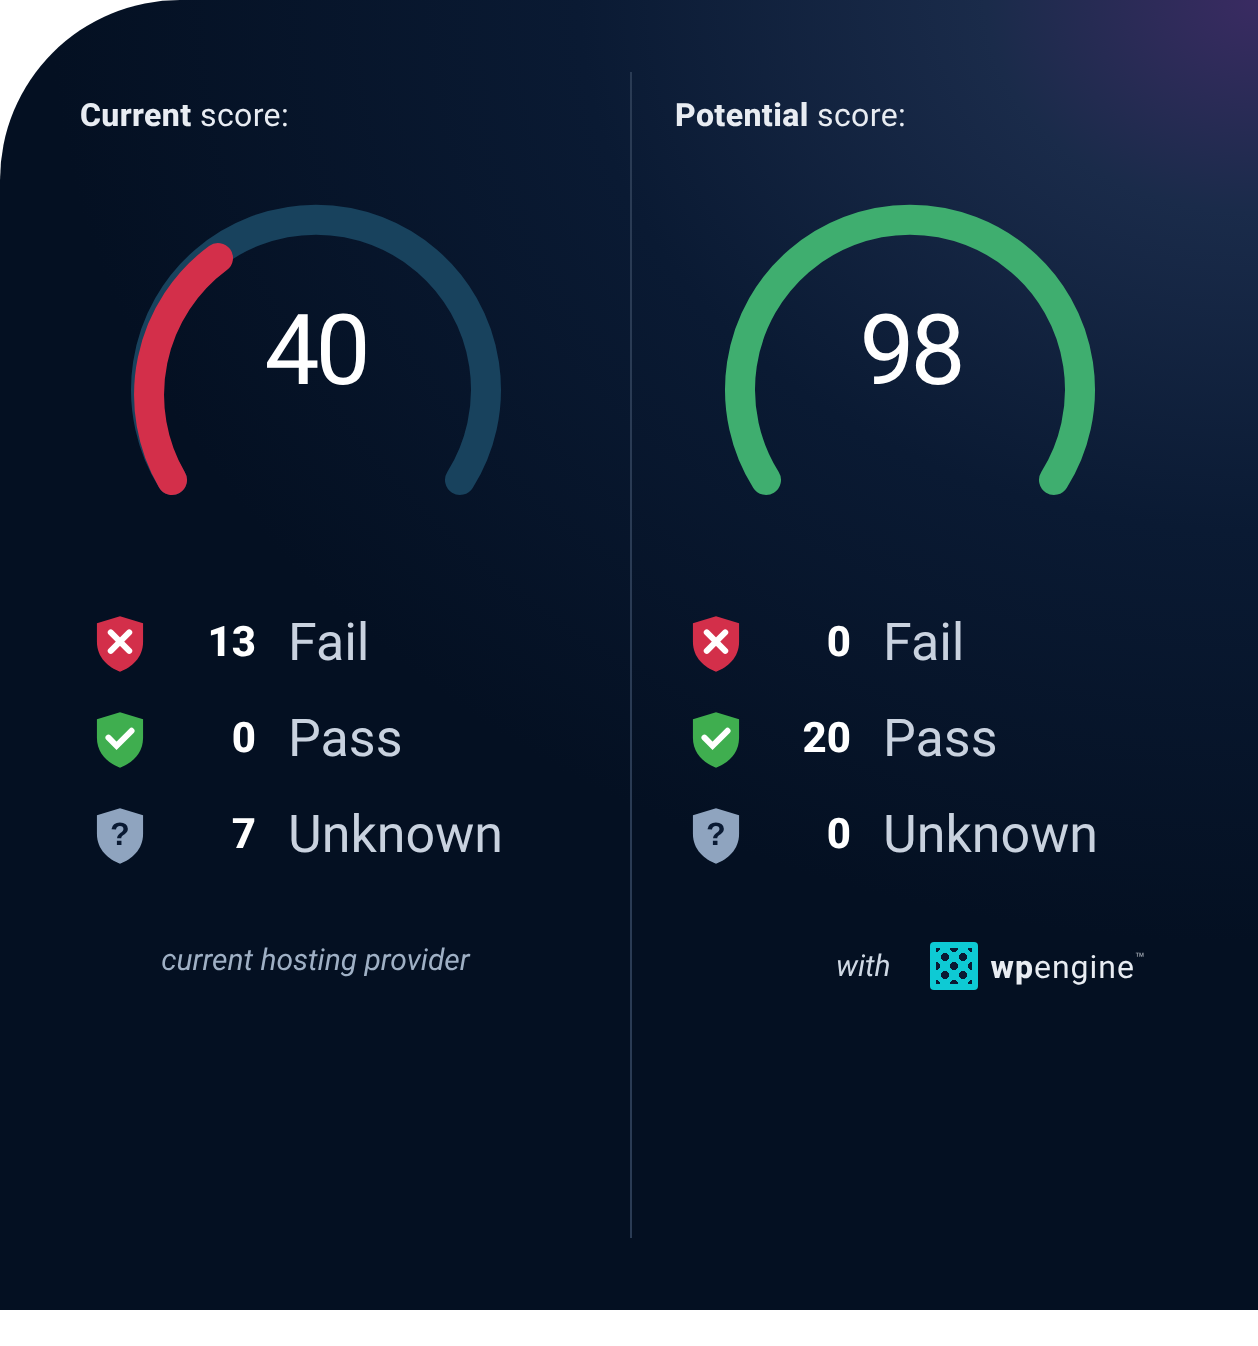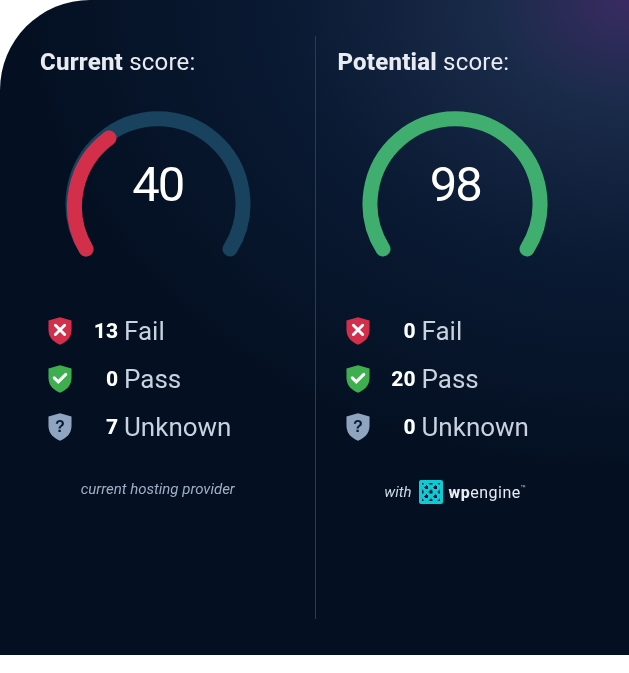--- a/index.html
+++ b/index.html
@@ -9,40 +9,40 @@
     background:radial-gradient(ellipse 120% 90% at 100% 0%, #3a2b62 0%, #1a2b4a 18%, #0a1a33 45%, #041022 80%);
     border-top-left-radius:90px;
     color:#e8ecf2;
     display:flex;
     position:relative;
     padding:0;
   }
   .col{flex:1;padding:48px 28px 30px 40px;position:relative}
   .col.right{padding-left:34px;padding-right:56px}
   .divider{position:absolute;top:36px;bottom:36px;left:50%;width:1px;background:#2a3b54}
-  .title{font-size:24px;letter-spacing:.2px;margin-bottom:26px}
+  .title{font-size:16px;letter-spacing:.2px;margin-bottom:26px}
   .title b{font-weight:800}
   .title span{font-weight:400}
 
   .gauge-wrap{position:relative;width:210px;height:170px;margin:0 auto 44px}
   .gauge-wrap svg{display:block;margin:0 auto}
   .gauge-num{
     position:absolute;left:0;right:0;top:54px;text-align:center;
     font-size:49px;font-weight:400;color:#fff;letter-spacing:-2px;
   }
 
   .stats{display:flex;flex-direction:column;gap:18px;padding-left:6px}
-  .srow{display:flex;align-items:center;gap:6px}
+  .srow{display:flex;align-items:center;gap:16px}
   .shield{width:28px;height:30px;flex:0 0 28px}
   .cnt{width:38px;text-align:right;font-weight:800;font-size:21px;color:#fff}
   .lbl{font-size:26px;font-weight:400;color:#c9d2df}
 
   .foot{margin-top:38px;text-align:center}
   .foot.cur{font-style:italic;font-size:15px;color:#9fb0c5}
-  .foot.pot{font-size:15px;color:#cfd8e4;font-style:italic;display:flex;align-items:center;justify-content:center;gap:7px}
+  .foot.pot{font-size:15px;color:#cfd8e4;font-style:italic;display:flex;align-items:center;justify-content:flex-end;gap:20px}
   .foot.pot .w{font-style:italic}
   .wpe{display:inline-flex;align-items:center;gap:6px;font-style:normal}
   .wpe .logo{width:24px;height:24px;background:#0ecad4;border-radius:2px;position:relative;display:inline-block}
   .wpe .logo::before{
     content:"";position:absolute;inset:3px;
     background:
       radial-gradient(circle,#0a1a33 2px,transparent 2px) 0 0/9px 9px,
       radial-gradient(circle,#0a1a33 2px,transparent 2px) 4.5px 4.5px/9px 9px;
   }
   .wpe .txt{font-weight:400;color:#e8ecf2;font-size:16px;letter-spacing:.5px}

